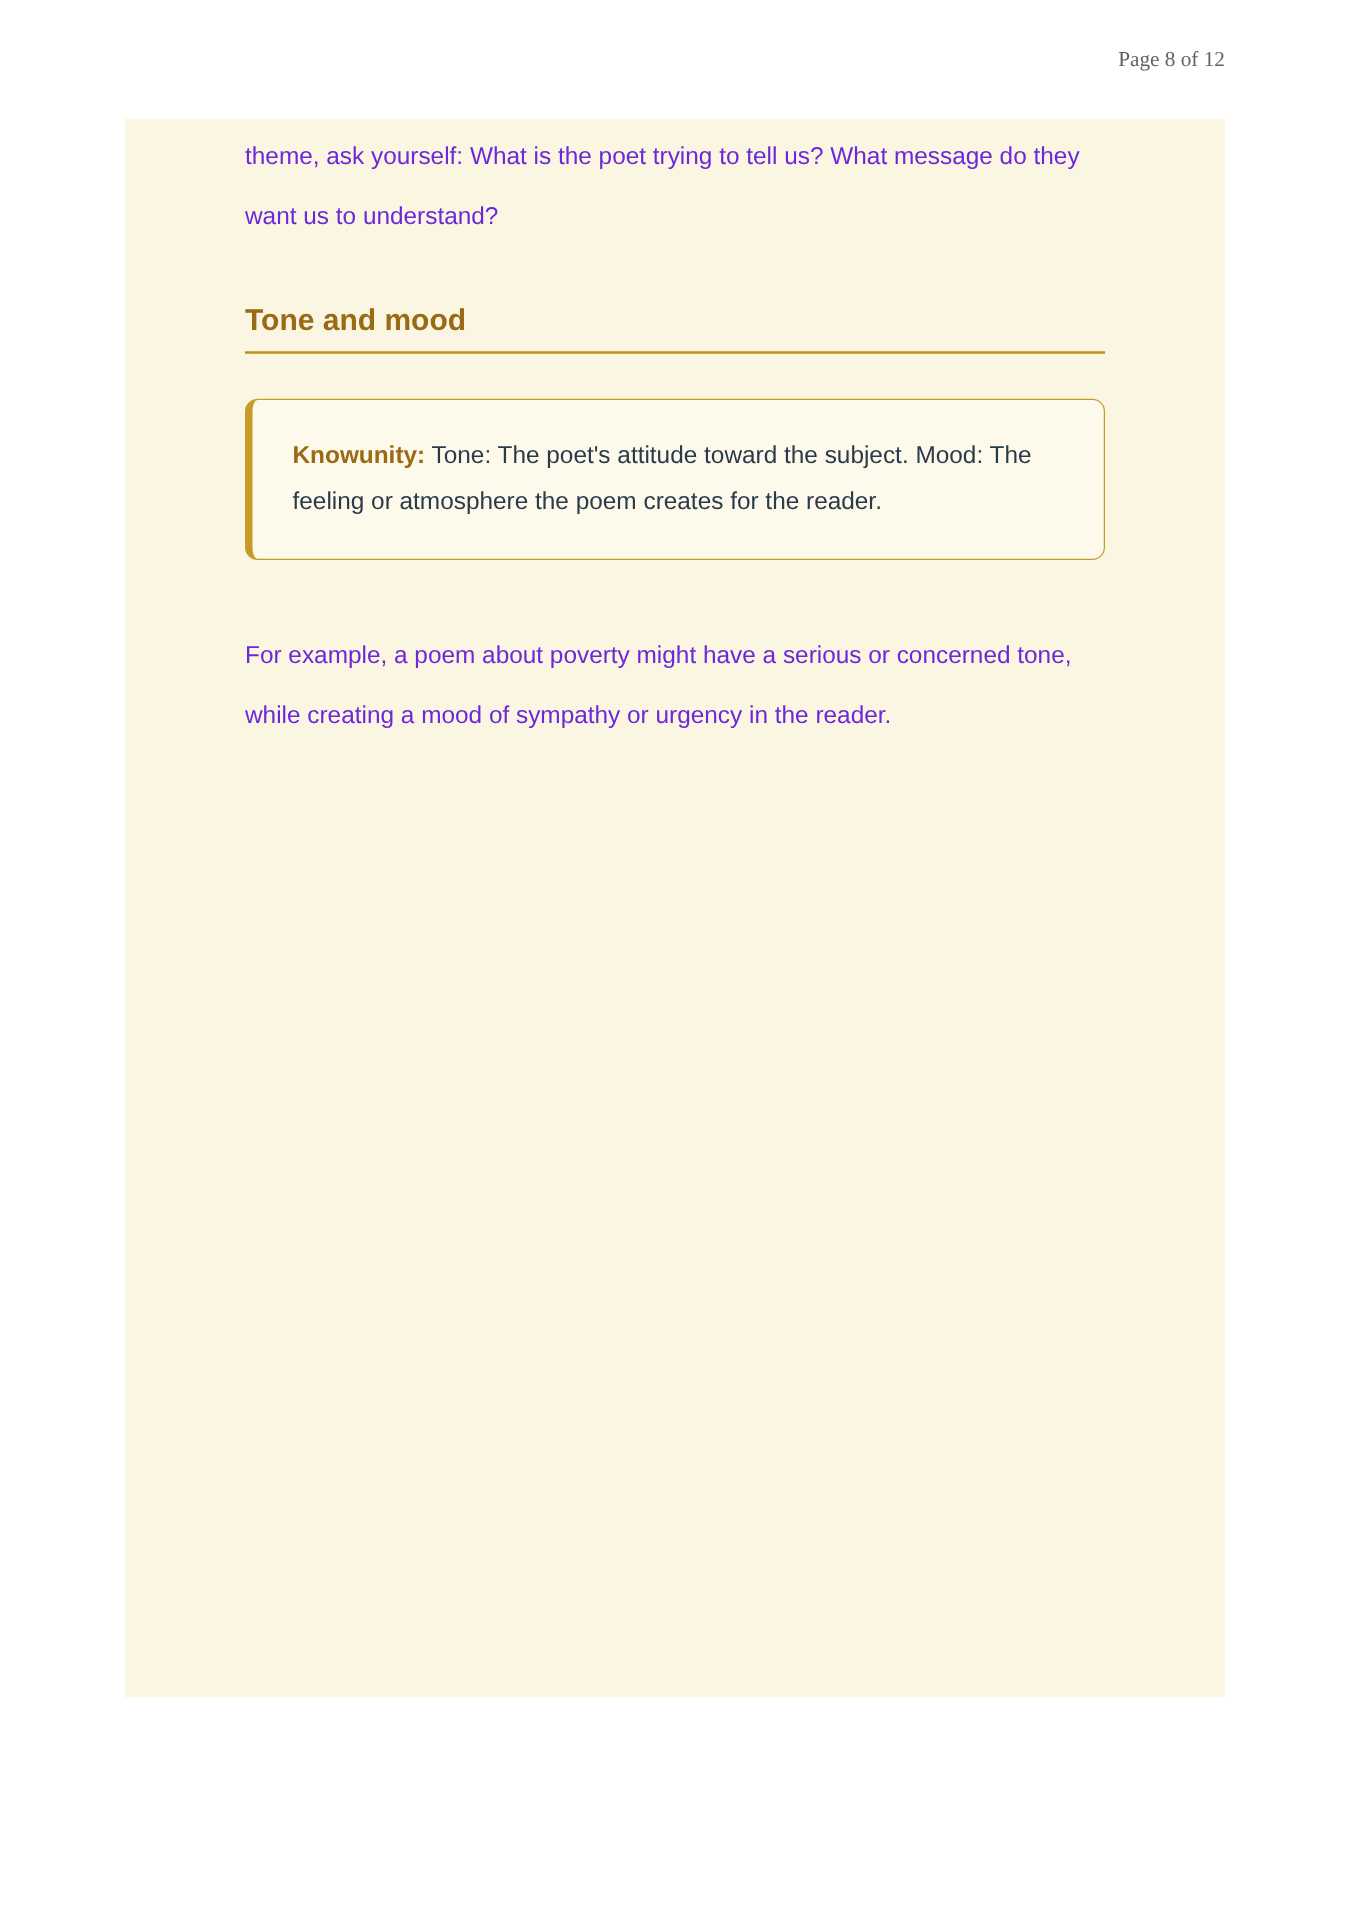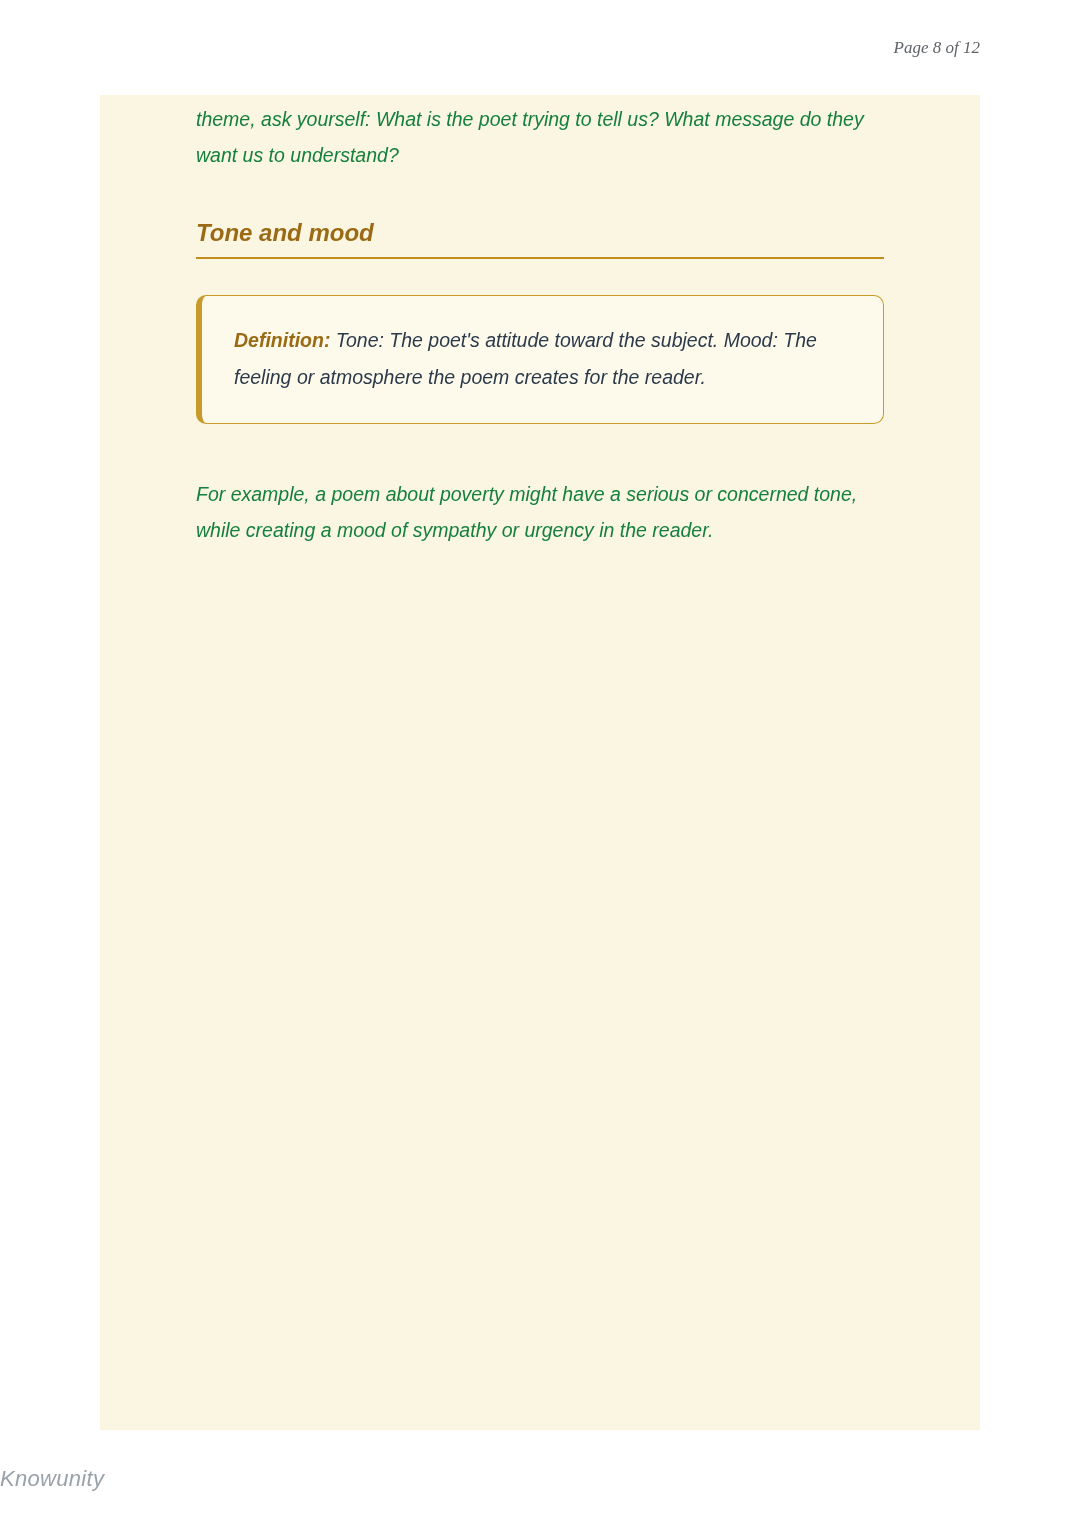--- a/index.html
+++ b/index.html
@@ -5,24 +5,23 @@
   * { box-sizing: border-box; }
   html, body {
     margin: 0;
     padding: 0;
     background: #ffffff;
     font-family: "Liberation Sans", sans-serif;
   }
   .viewport {
     position: relative;
     width: 1080px;
-    height: 1527px;
+    height: 1358px;
     background: #ffffff;
     overflow: hidden;
-    font-style: italic;
   }
   .page-indicator {
     position: absolute;
     top: 38px;
     right: 100px;
     font-family: "Liberation Serif", serif;
     font-size: 17px;
     color: #5f6368;
   }
   .content-card {
@@ -30,22 +29,22 @@
     top: 95px;
     left: 100px;
     width: 880px;
     height: 1335px;
     background: #fbf6e2;
     padding: 6px 96px 40px 96px;
   }
   .body-para {
     margin: 0 0 20px 0;
     font-size: 19.5px;
-    line-height: 36px;
-    color: #15803d;
+    line-height: 48px;
+    color: #6d28d9;
   }
   .section-heading {
     margin: 46px 0 10px 0;
     font-size: 24px;
     font-weight: 700;
     color: #9a6a15;
   }
   .section-divider {
     border: none;
     border-top: 2px solid #c28e1d;
@@ -90,21 +89,21 @@
 
     <p class="body-para">theme, ask yourself: What is the poet trying to tell us? What message do they want us to understand?</p>
 
 
     <h2 class="section-heading">Tone and mood</h2>
 
     <hr class="section-divider">
 
     <div class="definition-box">
       <p class="definition-text">
-        <strong class="definition-label">Definition:</strong>
+        <strong class="definition-label">Knowunity:</strong>
         <span>Tone: The poet's attitude toward the subject. Mood: The feeling or atmosphere the poem creates for the reader.</span>
       </p>
     </div>
 
 
     <p class="body-para">For example, a poem about poverty might have a serious or concerned tone, while creating a mood of sympathy or urgency in the reader.</p>
 
   </div>
 
   <div class="footer-brand">Knowunity</div>

